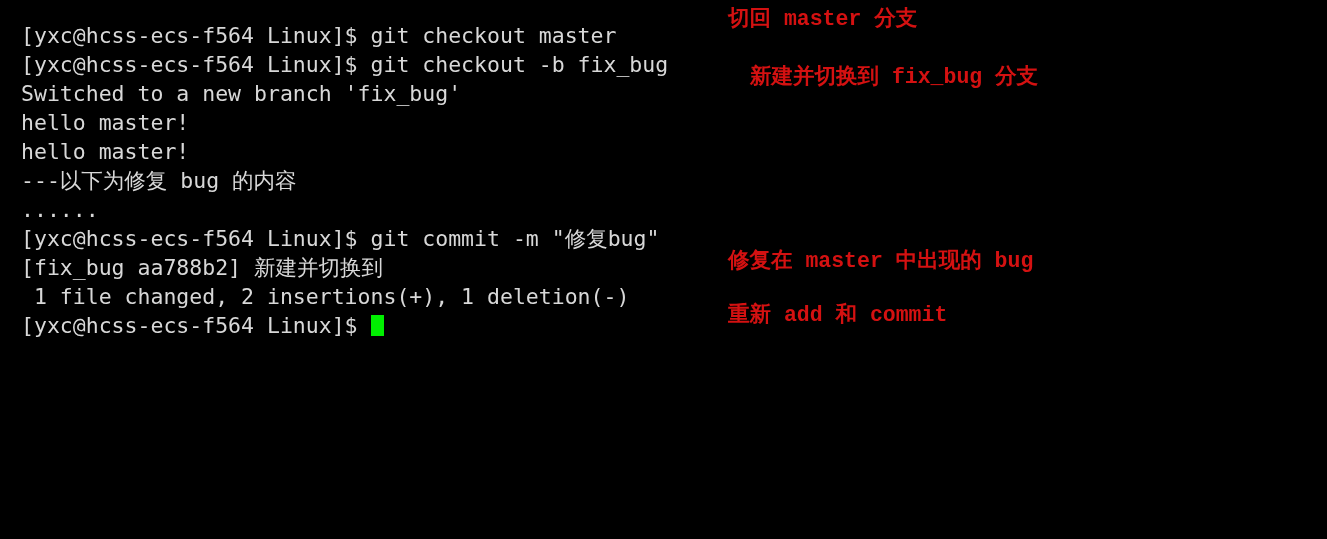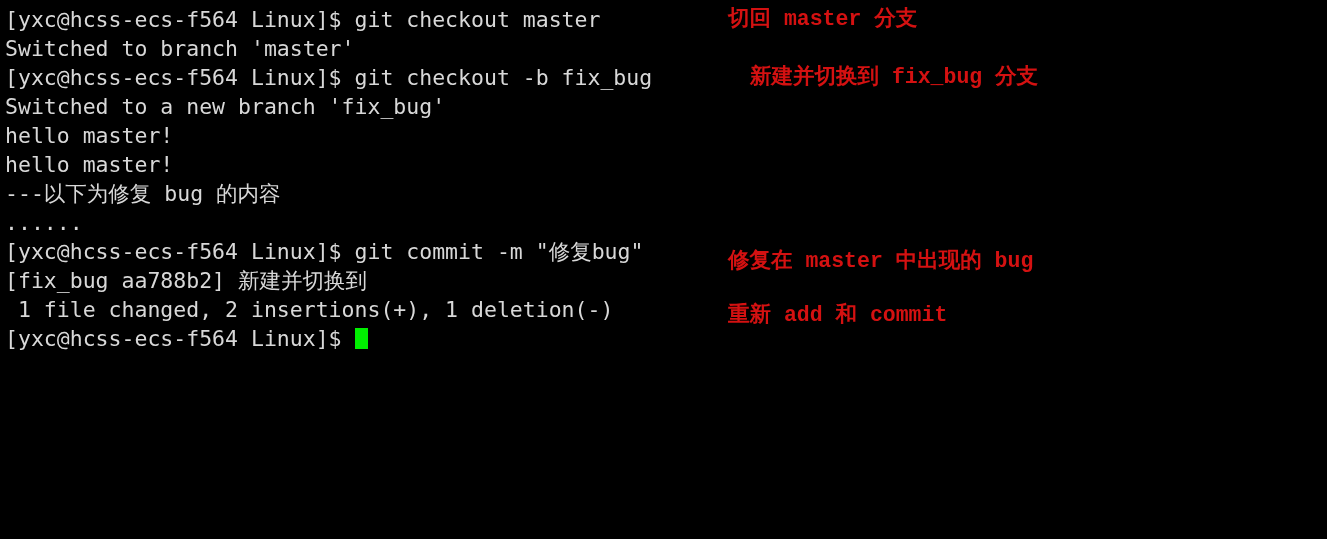--- a/index.html
+++ b/index.html
@@ -19,21 +19,21 @@
     width: 1327px;
     height: 539px;
     background: #000000;
   }
   
   .term-output {
     position: absolute;
     left: 5px;
     top: 5px;
     width: 700px;
-    margin: 0;
+    margin: 16px;
     padding: 0;
     list-style: none;
   }
   .term-line {
     height: 29px;
     line-height: 29px;
     font-size: 21.5px;
     letter-spacing: 0px;
     color: #d8d8d8;
     white-space: pre;
@@ -64,21 +64,20 @@
   .a-row-3 { top: 247px; }
   .a-row-4 { top: 301px; }
 </style>
 </head>
 <body>
 
 <div id="terminal">
 
   <div class="term-output">
     <div class="term-line">[yxc@hcss-ecs-f564 Linux]$ git checkout master</div>
-    <div class="term-line">Switched to branch 'master'</div>
     <div class="term-line">[yxc@hcss-ecs-f564 Linux]$ git checkout -b fix_bug</div>
     <div class="term-line">Switched to a new branch 'fix_bug'</div>
     <div class="term-line">hello master!</div>
     <div class="term-line">hello master!</div>
     <div class="term-line">---以下为修复 bug 的内容</div>
     <div class="term-line">......</div>
     <div class="term-line">[yxc@hcss-ecs-f564 Linux]$ git commit -m "修复bug"</div>
     <div class="term-line">[fix_bug aa788b2] 新建并切换到</div>
     <div class="term-line"> 1 file changed, 2 insertions(+), 1 deletion(-)</div>
     <div class="term-line"><span>[yxc@hcss-ecs-f564 Linux]$ </span><span class="cursor-block"></span></div>

